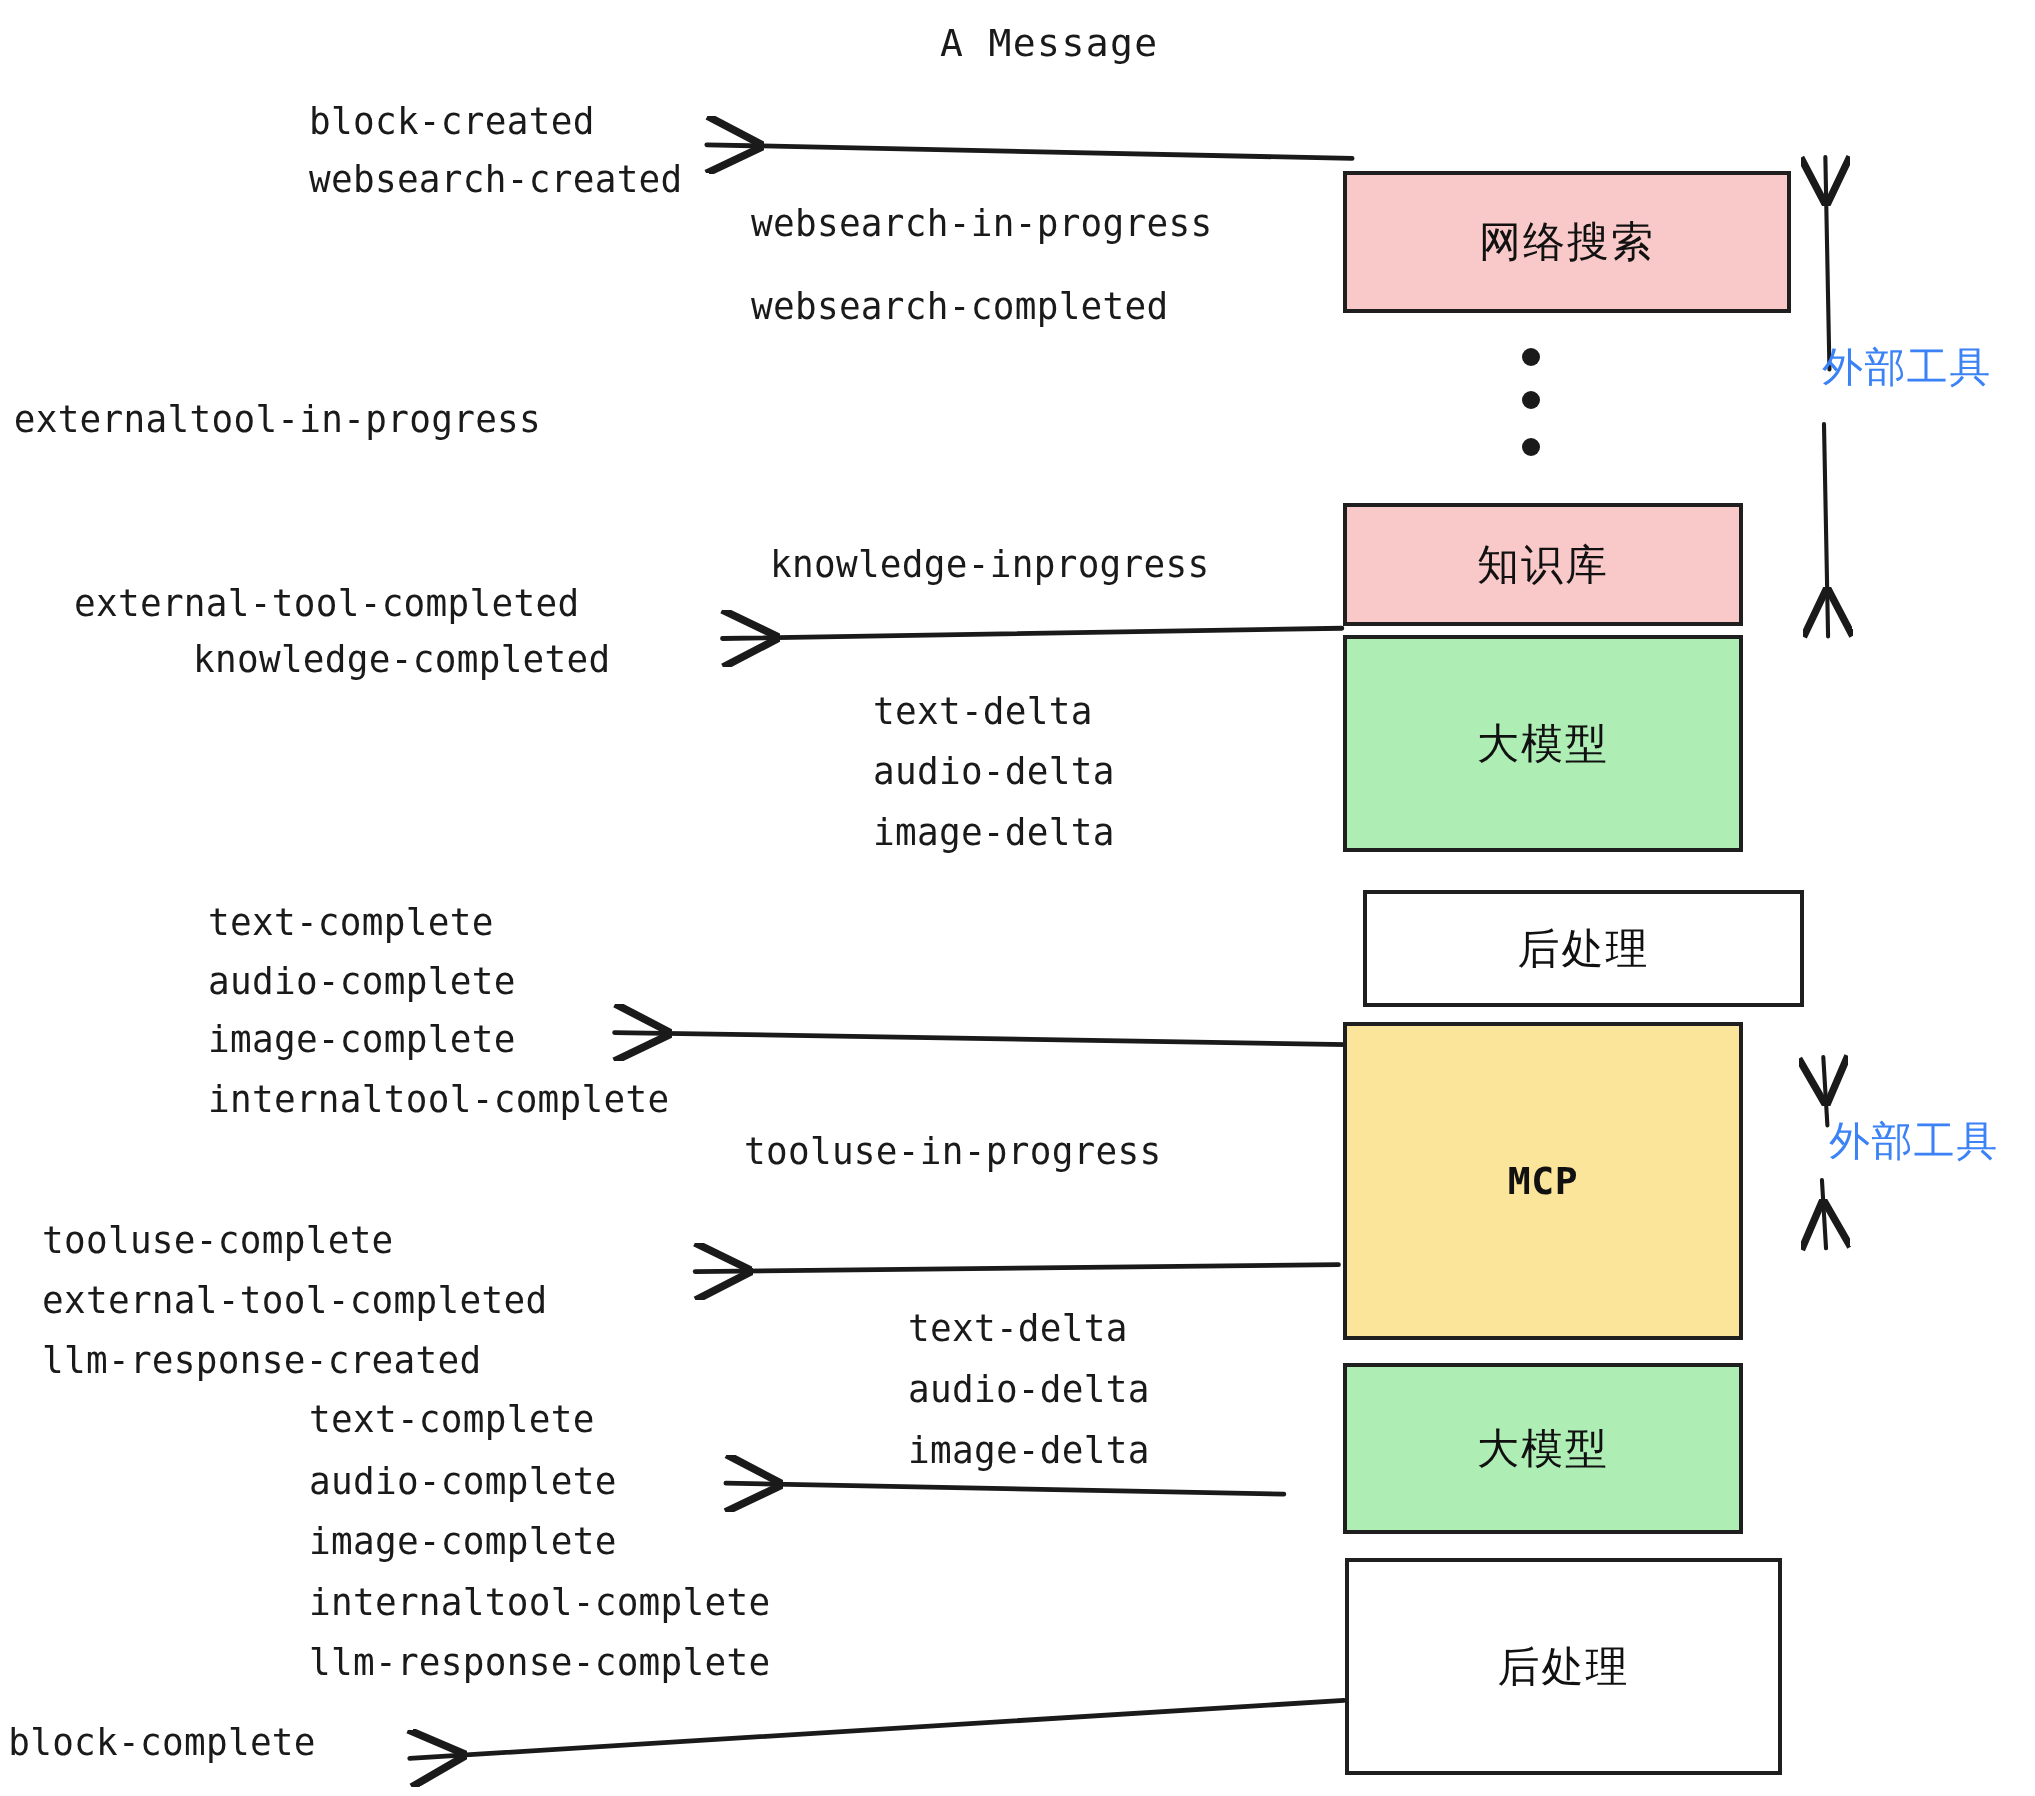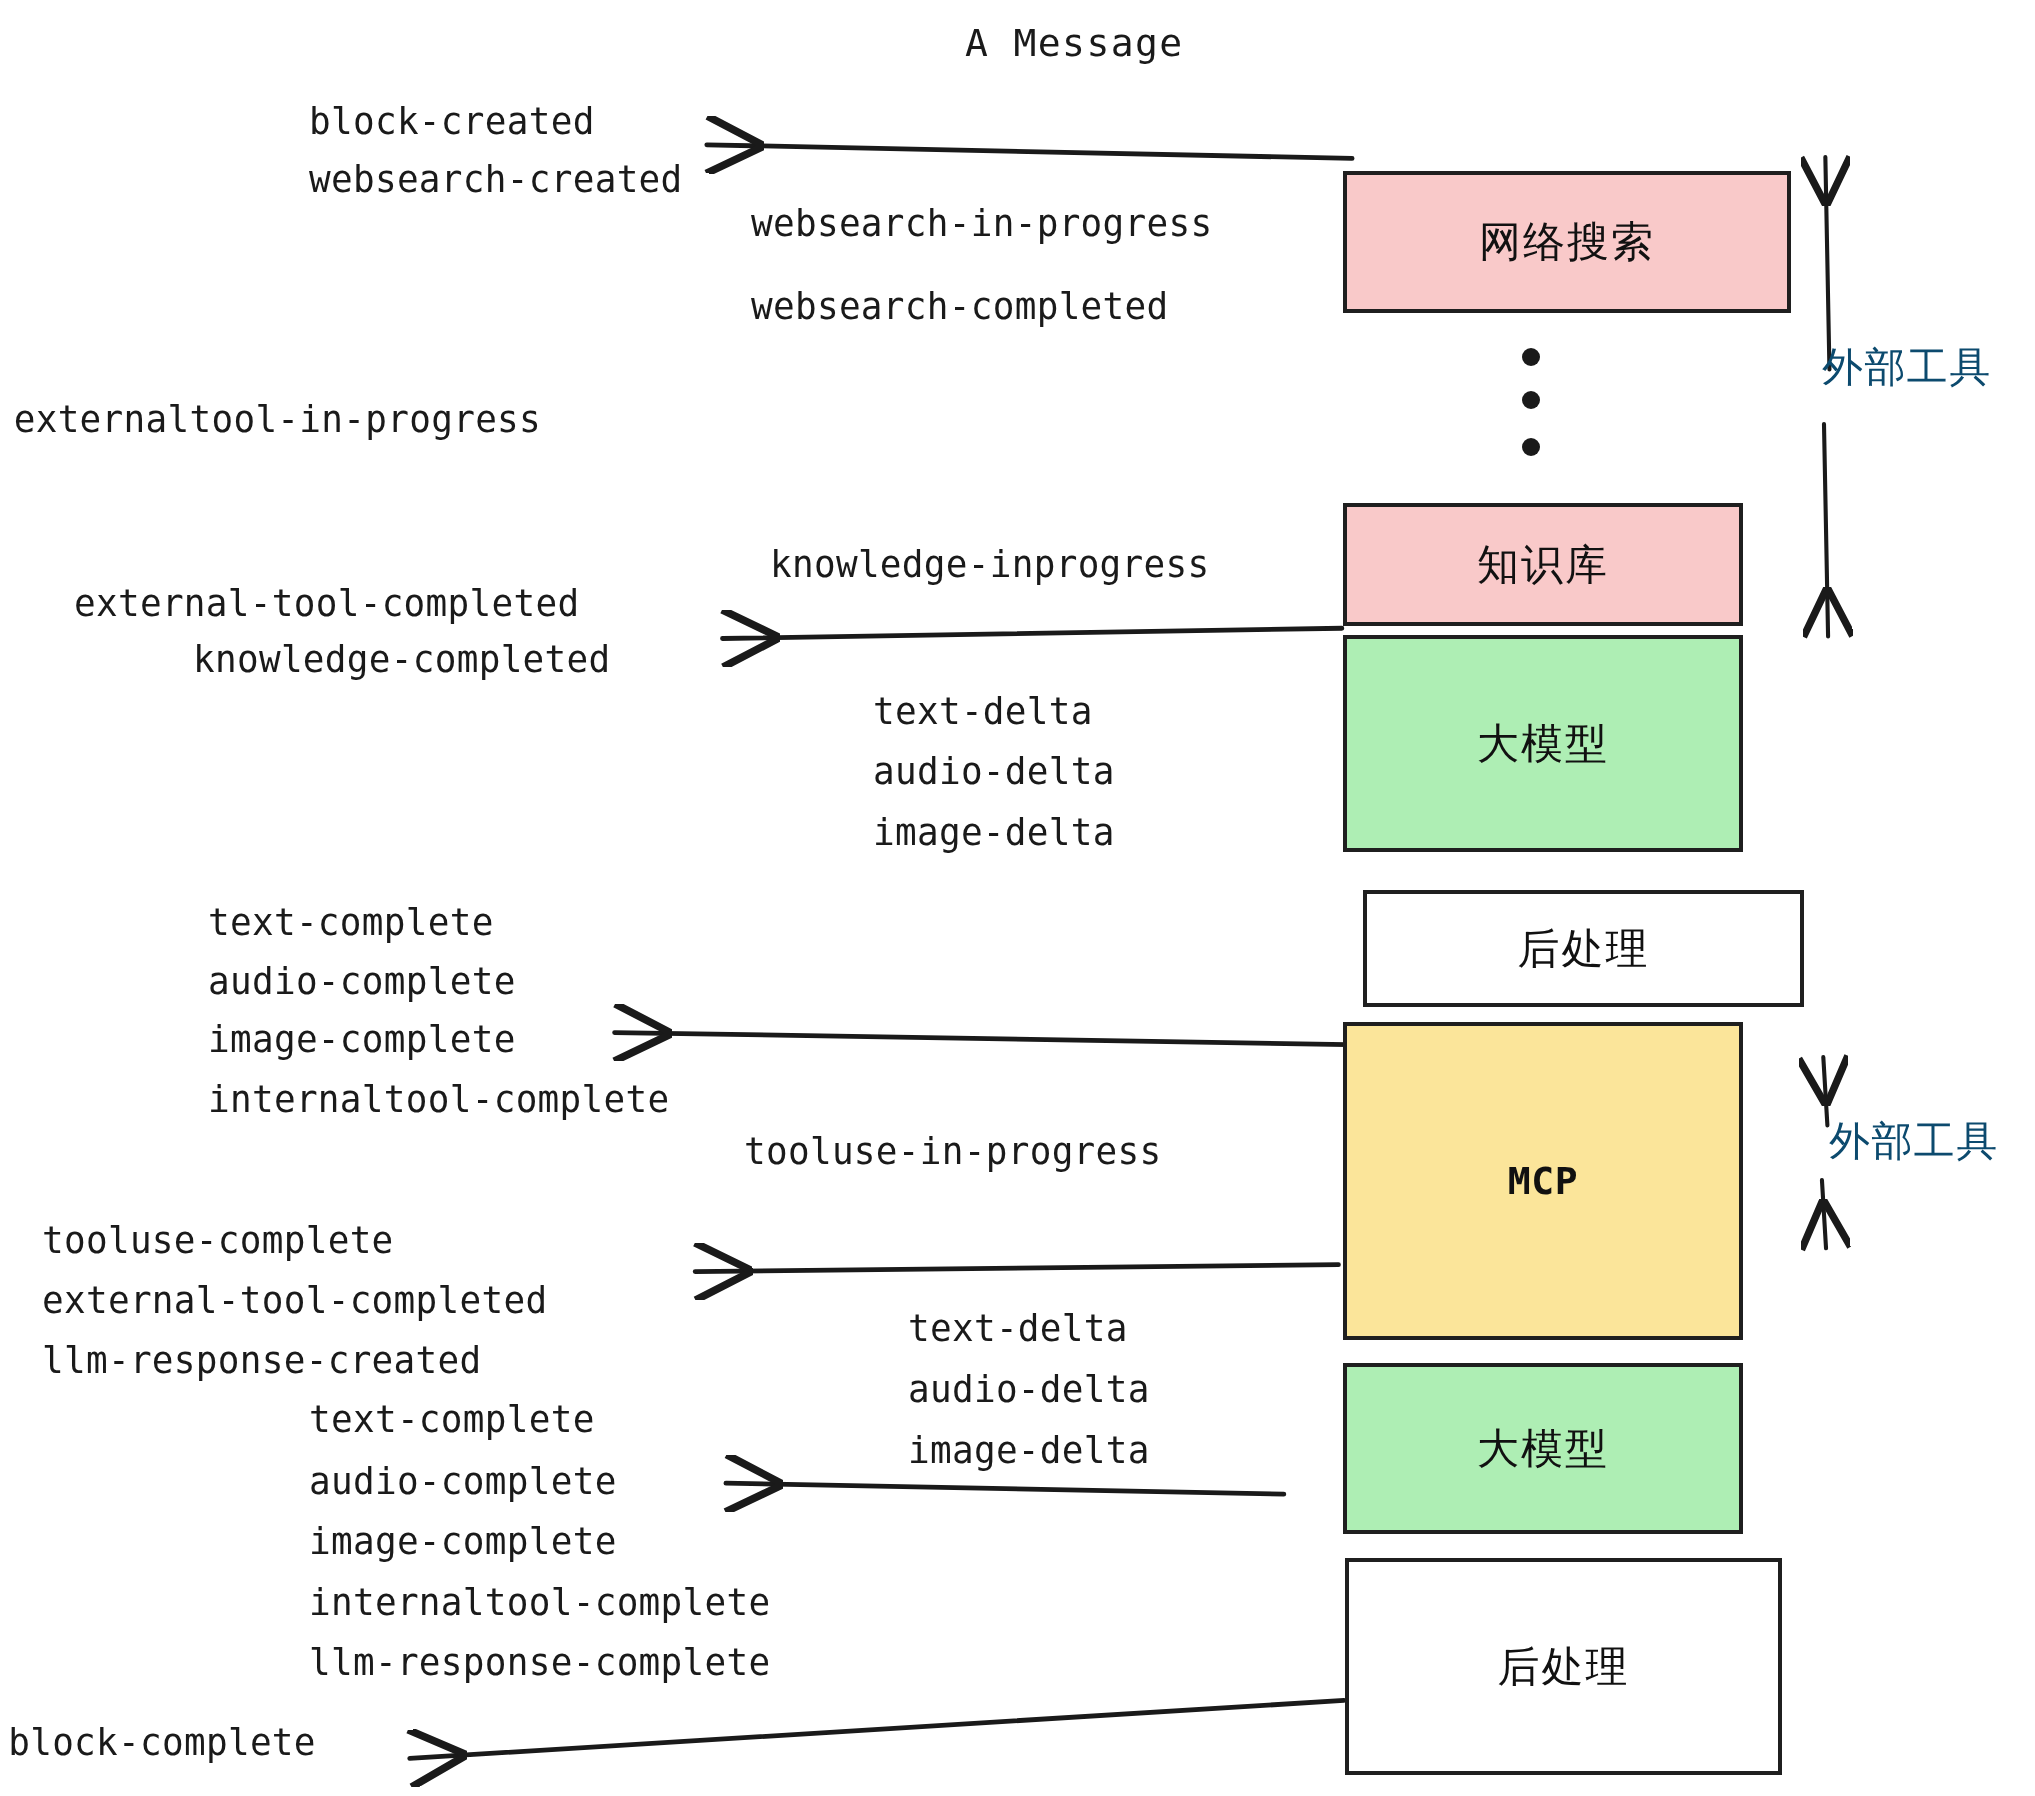--- a/index.html
+++ b/index.html
@@ -51,21 +51,21 @@
     font-family:"DejaVu Sans Mono","Liberation Mono",monospace;
     font-size:38px;
     letter-spacing:0.7px;
     font-weight:bold;
   }
   
   .vlabel{
     position:absolute;
     font-family:"DejaVu Sans","Liberation Sans",sans-serif;
     font-size:41px;
-    color:#0c4a6e;
+    color:#3b82f6;
     white-space:nowrap;
     letter-spacing:1.4px;
   }
   
   .dot{
     position:absolute;
     width:18px;height:18px;
     border-radius:50%;
     background:#1a1a1a;
   }
@@ -74,21 +74,21 @@
     left:0;top:0;
     width:2035px;height:1796px;
     pointer-events:none;
   }
 </style>
 </head>
 <body>
 
 <div id="stage">
 
-  <div class="title" style="left:965px;top:20.5px;">A Message</div>
+  <div class="title" style="left:940px;top:20.5px;">A Message</div>
 
   <svg class="overlay" viewBox="0 0 2980 2630">
     <defs>
       <marker id="ah" markerWidth="14" markerHeight="12" refX="12" refY="6" orient="auto" markerUnits="strokeWidth">
         <path d="M12,0 L0,6 L12,12" fill="none" stroke="#1a1a1a" stroke-width="1.6"></path>
       </marker>
       <marker id="ahu" markerWidth="14" markerHeight="12" refX="12" refY="6" orient="auto" markerUnits="strokeWidth">
         <path d="M12,0 L0,6 L12,12" fill="none" stroke="#1a1a1a" stroke-width="1.8"></path>
       </marker>
     </defs>

